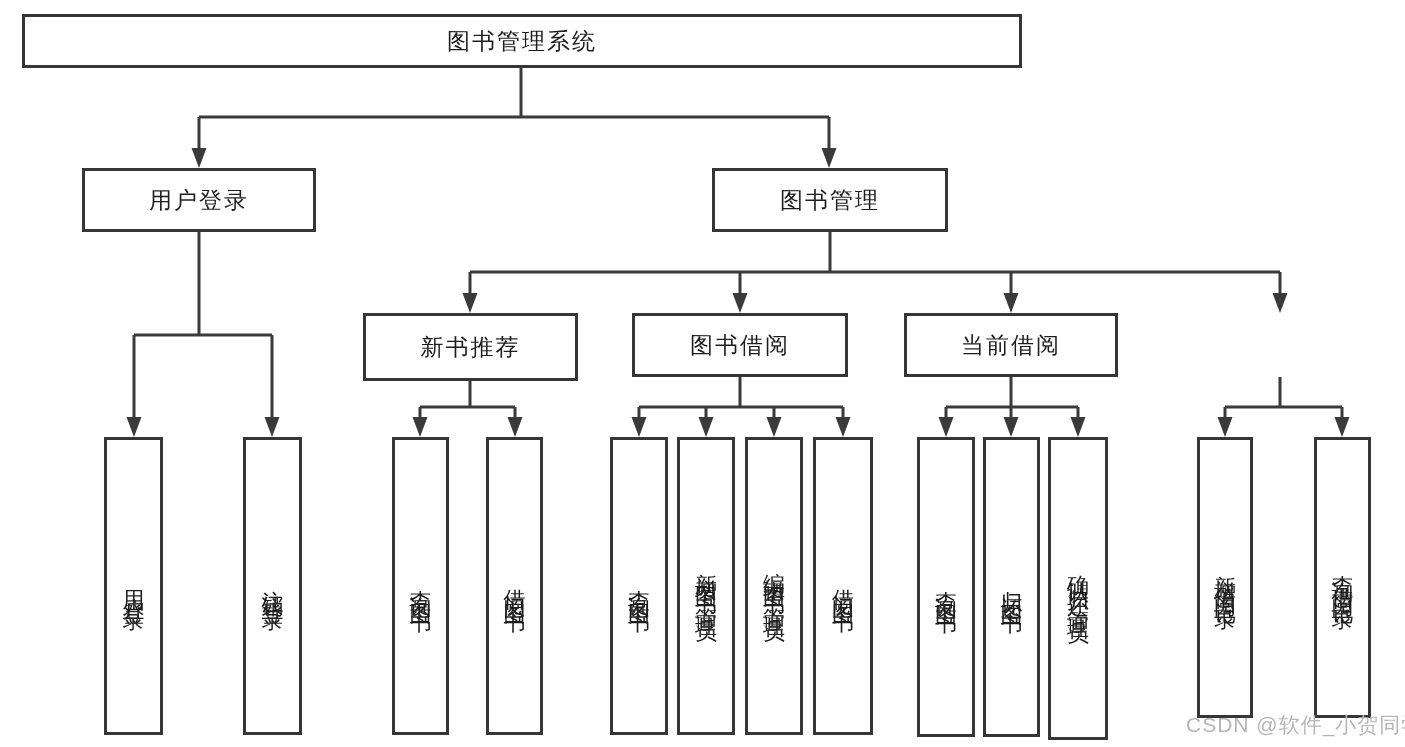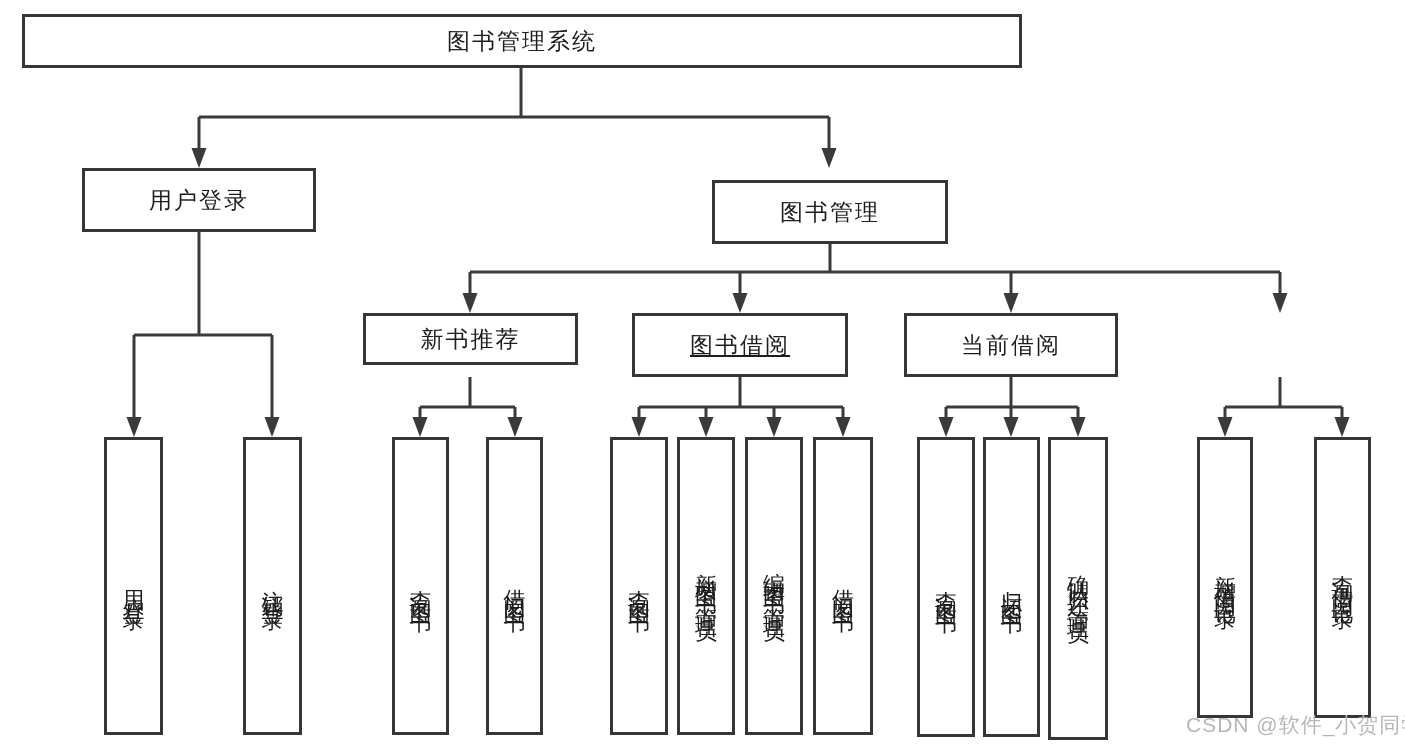--- a/index.html
+++ b/index.html
@@ -45,23 +45,23 @@
     color: #1d1d1d;
     font-size: 22px;
     writing-mode: vertical-rl;
     letter-spacing: 7px;
     line-height: 1;
   }
 
   
   #b-root            { left: 22px;   top: 14px;  width: 1000px; height: 54px; }
   #b-user-login      { left: 82px;   top: 168px; width: 234px;  height: 64px; }
-  #b-book-mgmt       { left: 712px;  top: 168px; width: 236px;  height: 64px; margin-top: 12px; }
-  #b-new-books       { left: 363px;  top: 313px; width: 215px;  height: 52px; }
-  #b-book-borrow     { left: 632px;  top: 313px; width: 216px;  height: 64px; text-decoration: underline; }
+  #b-book-mgmt       { left: 712px;  top: 168px; width: 236px;  height: 64px; }
+  #b-new-books       { left: 363px;  top: 313px; width: 215px;  height: 68px; }
+  #b-book-borrow     { left: 632px;  top: 313px; width: 216px;  height: 64px; }
   #b-current-borrow  { left: 904px;  top: 313px; width: 214px;  height: 64px; font-family: Liberation Serif, serif; }
   #b-borrow-records  { left: 1173px; top: 313px; width: 214px;  height: 64px; }
 
   #l-user-login-1    { left: 104px;  top: 437px; width: 59px; height: 298px; }
   #l-user-login-2    { left: 243px;  top: 437px; width: 59px; height: 298px; }
   #l-new-books-1     { left: 392px;  top: 437px; width: 57px; height: 298px; }
   #l-new-books-2     { left: 486px;  top: 437px; width: 57px; height: 298px; }
   #l-book-borrow-1   { left: 610px;  top: 437px; width: 58px; height: 298px; }
   #l-book-borrow-2   { left: 677px;  top: 437px; width: 58px; height: 298px; }
   #l-book-borrow-3   { left: 745px;  top: 437px; width: 58px; height: 298px; }

